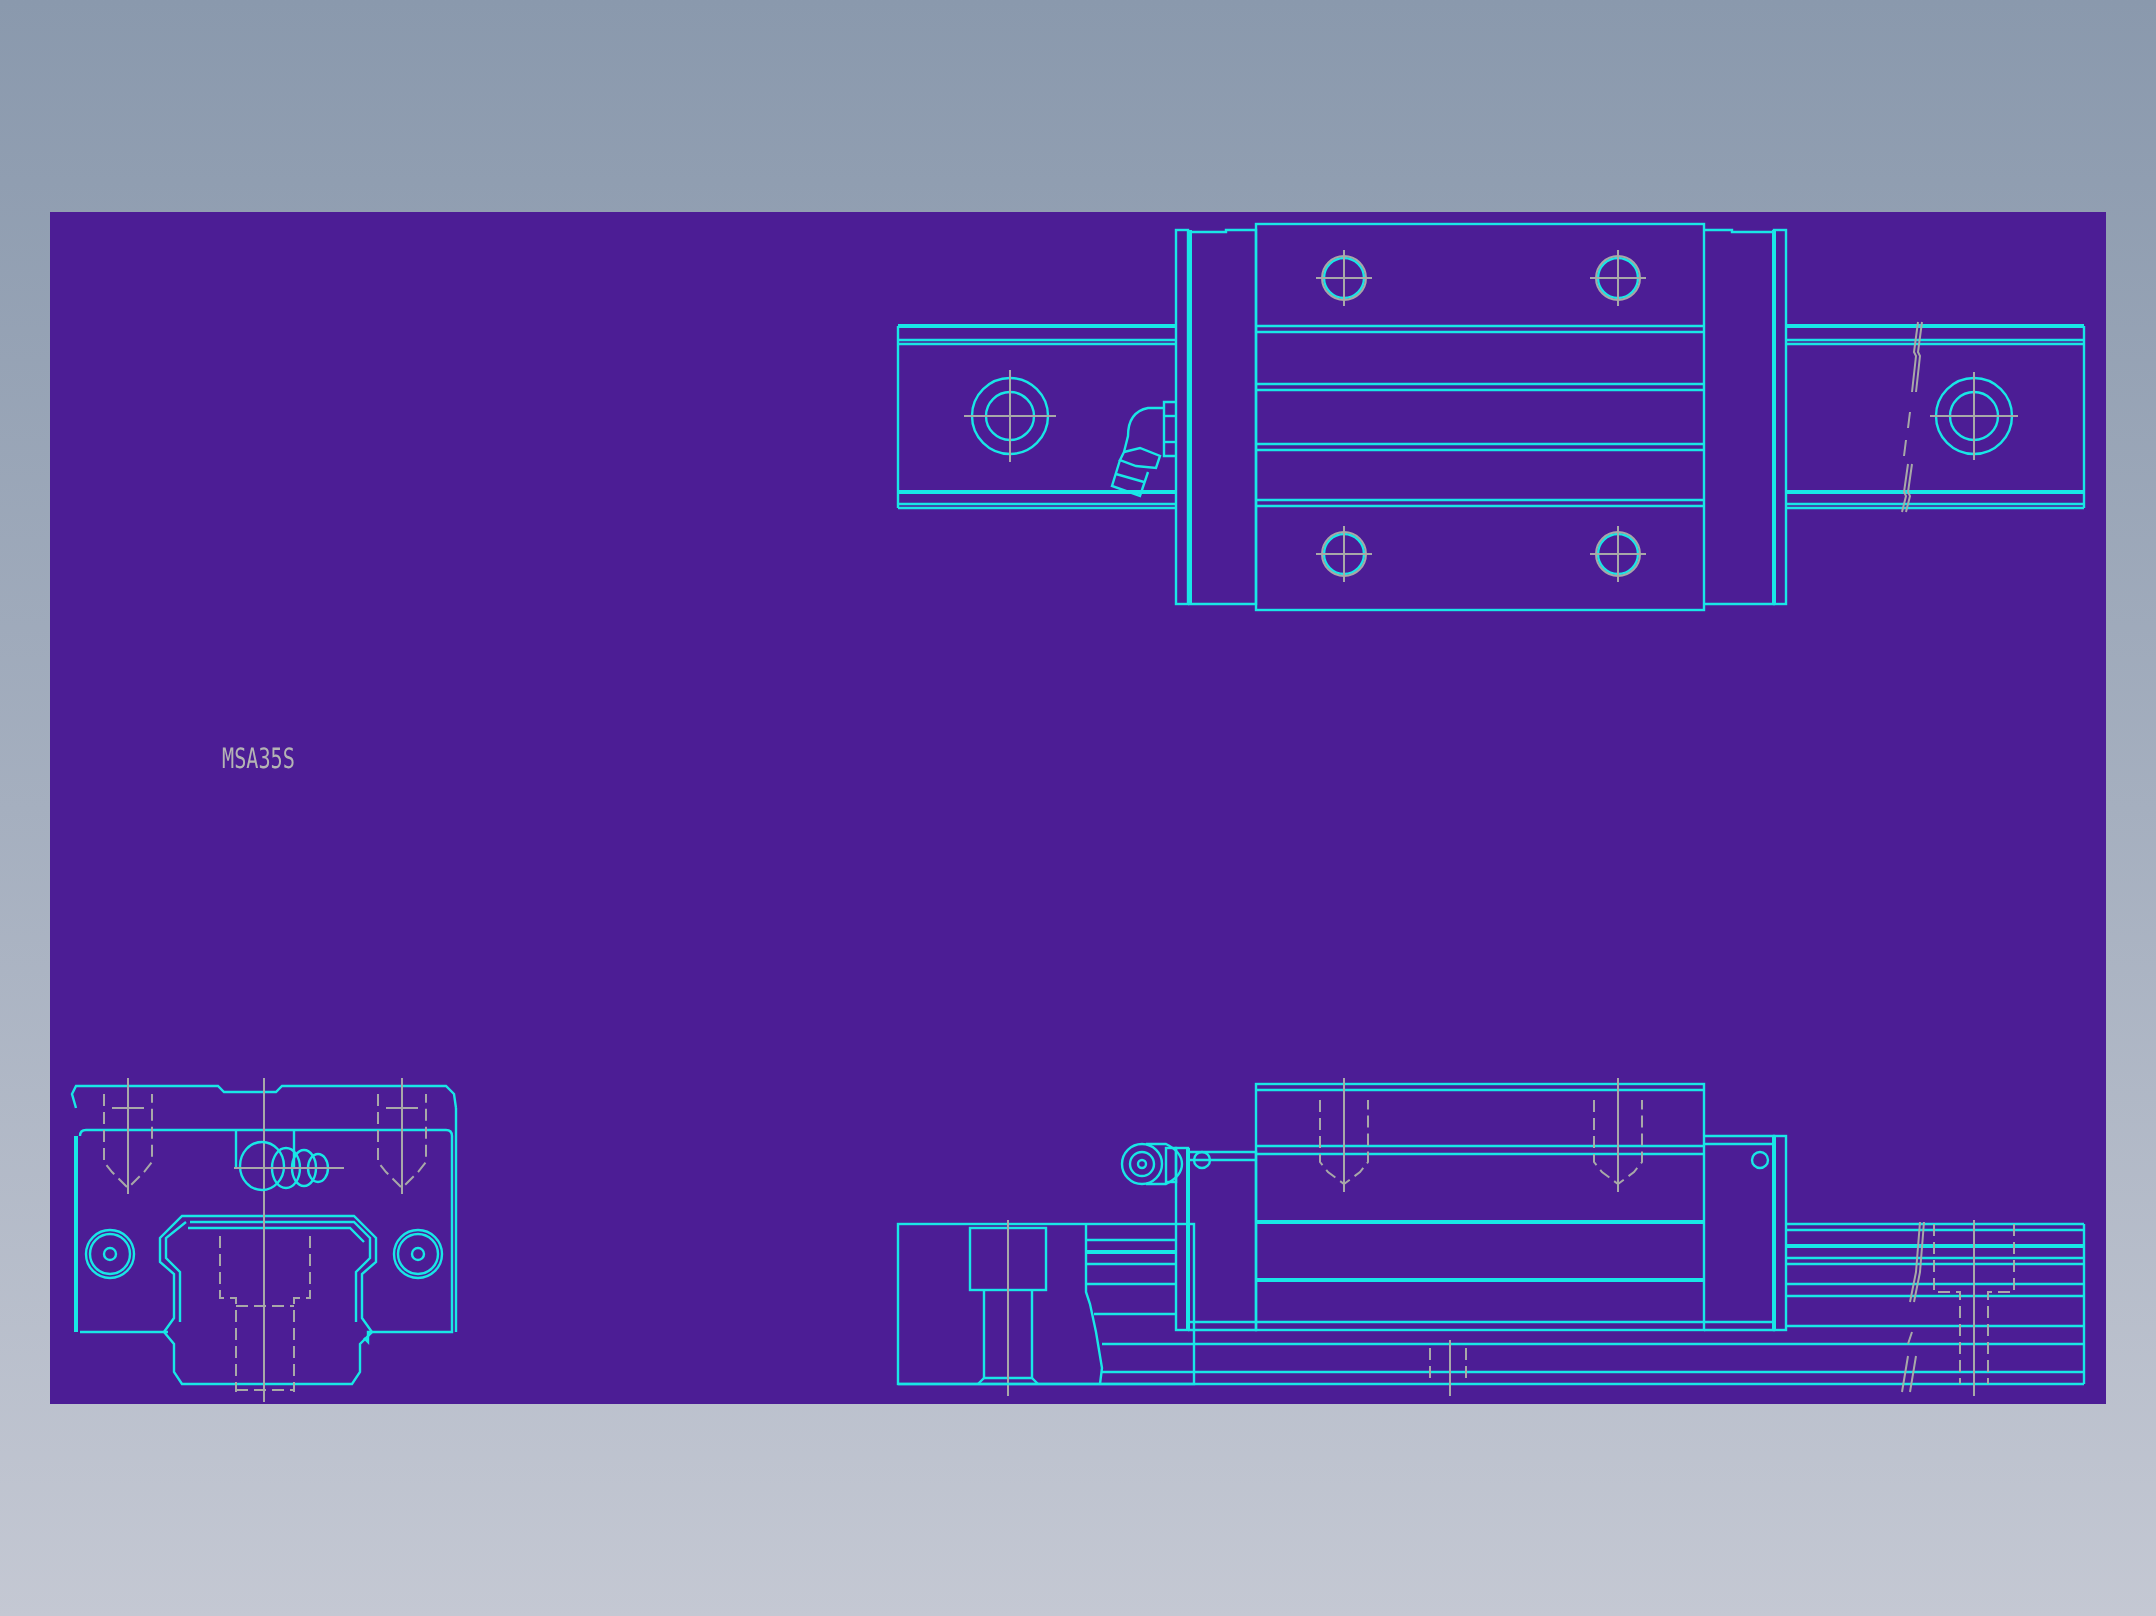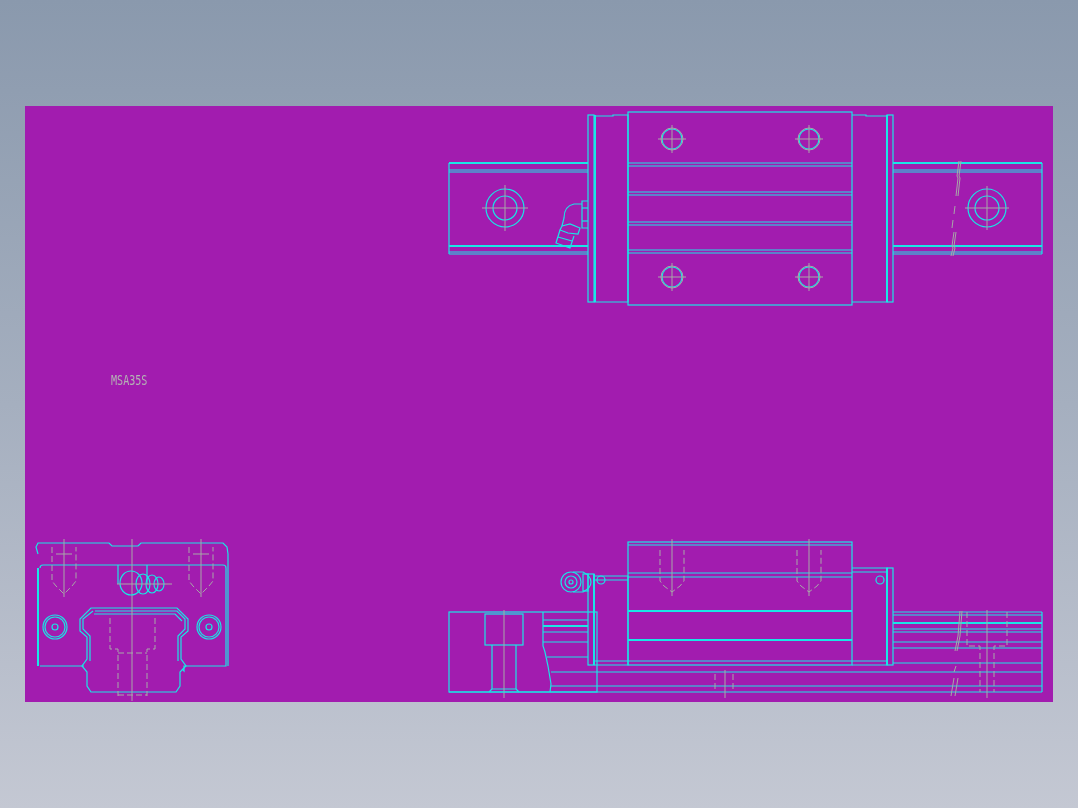--- a/index.html
+++ b/index.html
@@ -3,21 +3,21 @@
   <meta charset="utf-8">
   <style>
     html, body { margin: 0; padding: 0; }
     body {
       width: 1078px; height: 808px; overflow: hidden; position: relative;
       background: linear-gradient(to bottom, #8a99ad 0%, #a5afbf 50%, #c4c8d3 100%);
       font-family: "DejaVu Sans", sans-serif;
     }
     .canvas {
       position: absolute; left: 25px; top: 106px; width: 1028px; height: 596px;
-      background: #a21caf;
+      background: #4c1d95;
     }
     .canvas svg { position: absolute; left: 0; top: 0; }
     .cy { stroke: #19e6e6; fill: none; stroke-width: 1.2; }
     .cyb { stroke: #19e6e6; fill: none; stroke-width: 2; }
     .gr { stroke: #a8a8a8; fill: none; stroke-width: 1; }
     .gd { stroke: #a8a8a8; fill: none; stroke-width: 1; stroke-dasharray: 6 3; }
     .label {
       position: absolute; left: 86px; top: 266px; color: #b4b4b4;
       font-family: "DejaVu Sans Mono", monospace; font-size: 14px; letter-spacing: 0px;
       transform: scaleX(0.72); transform-origin: left top;

